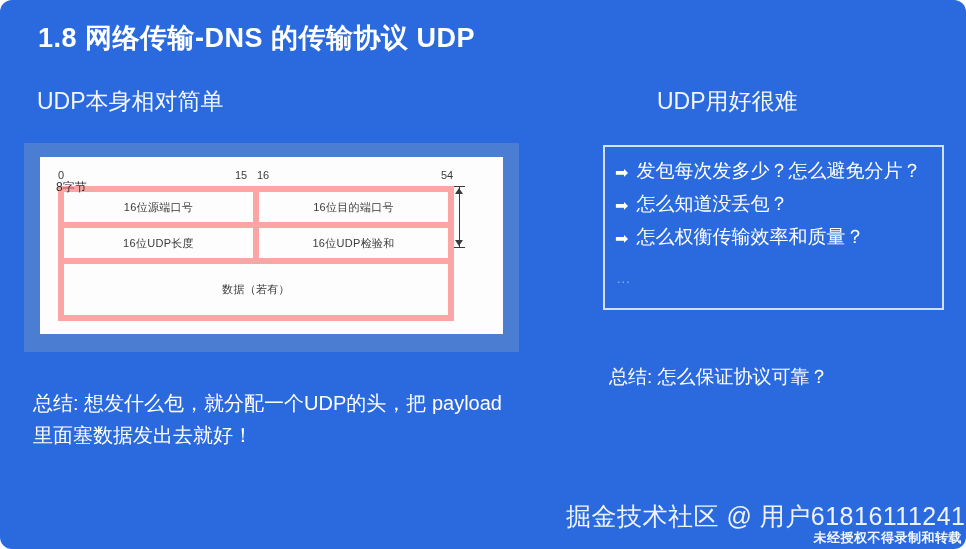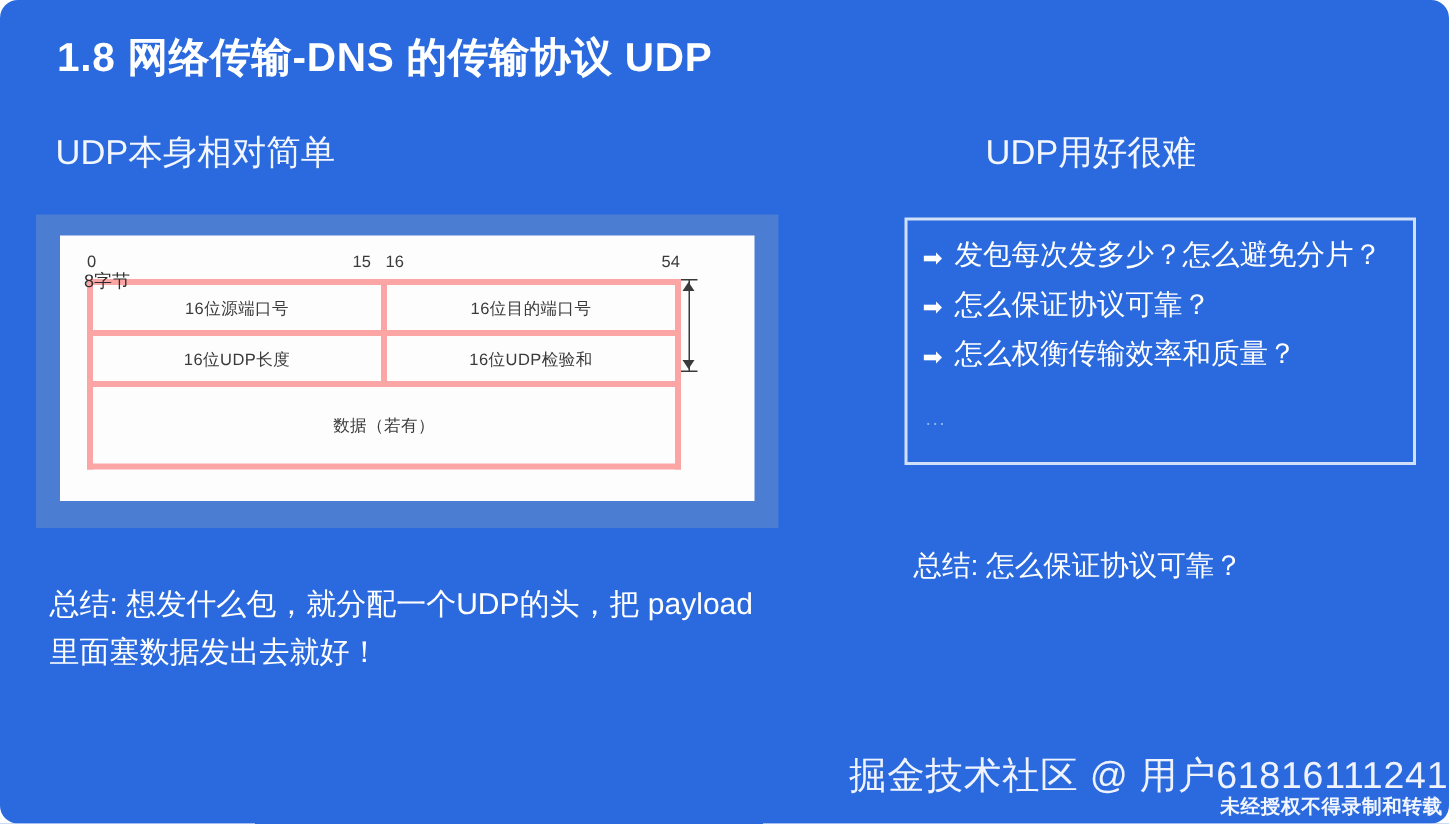--- a/index.html
+++ b/index.html
@@ -76,21 +76,21 @@
   .tick-31 { left: 383px; }
 
   #packet-table {
     position: relative;
     border: 2px solid #2b2b2b;
     border-collapse: collapse;
     width: 396px;
     table-layout: fixed;
   }
   #packet-table td {
-    border: 4px solid #fca5a5;
+    border: 6px solid #fca5a5;
     text-align: center;
     vertical-align: middle;
     font-size: 11px;
     color: #3a3a3a;
     padding: 0;
     height: 30px;
     font-family: "Liberation Sans", sans-serif;
     letter-spacing: 0.3px;
   }
   #packet-table td.data-cell { height: 51px; }
@@ -274,21 +274,21 @@
     </div>
   </div>
 
   <div id="question-box">
     <div class="question-item">
       <span class="q-bullet">➡</span>
       <span class="q-text">发包每次发多少？怎么避免分片？</span>
     </div>
     <div class="question-item">
       <span class="q-bullet">➡</span>
-      <span class="q-text">怎么保证协议可靠？</span>
+      <span class="q-text">怎么知道没丢包？</span>
     </div>
     <div class="question-item">
       <span class="q-bullet">➡</span>
       <span class="q-text">怎么权衡传输效率和质量？</span>
     </div>
     <div id="question-ellipsis">...</div>
   </div>
 
   <div class="summary" id="summary-left">总结: 想发什么包，就分配一个UDP的头，把 payload里面塞数据发出去就好！</div>
   <div class="summary" id="summary-right">总结: 怎么保证协议可靠？</div>

